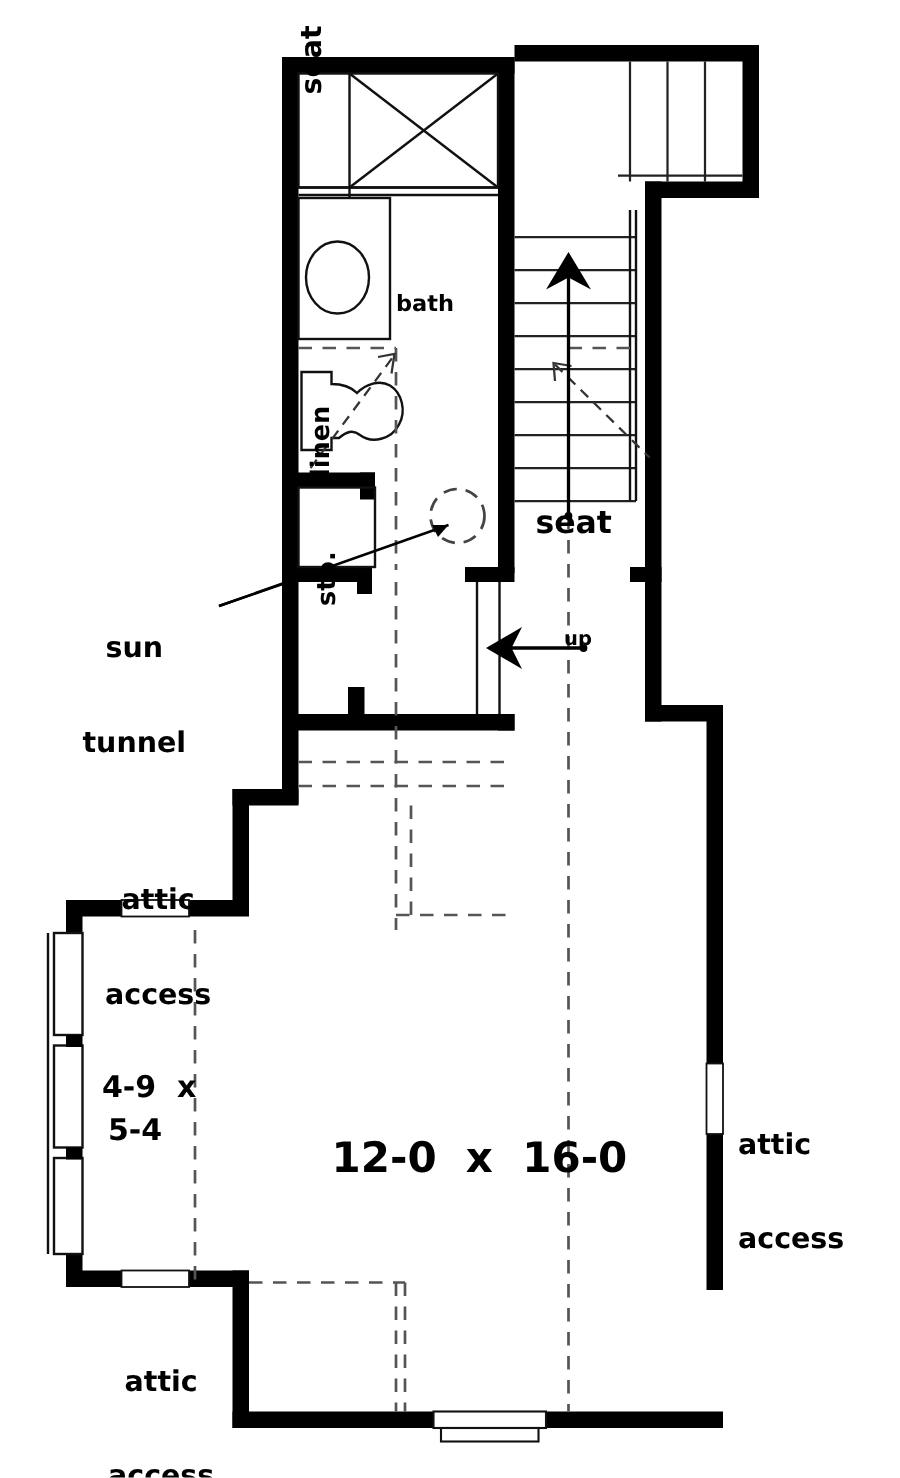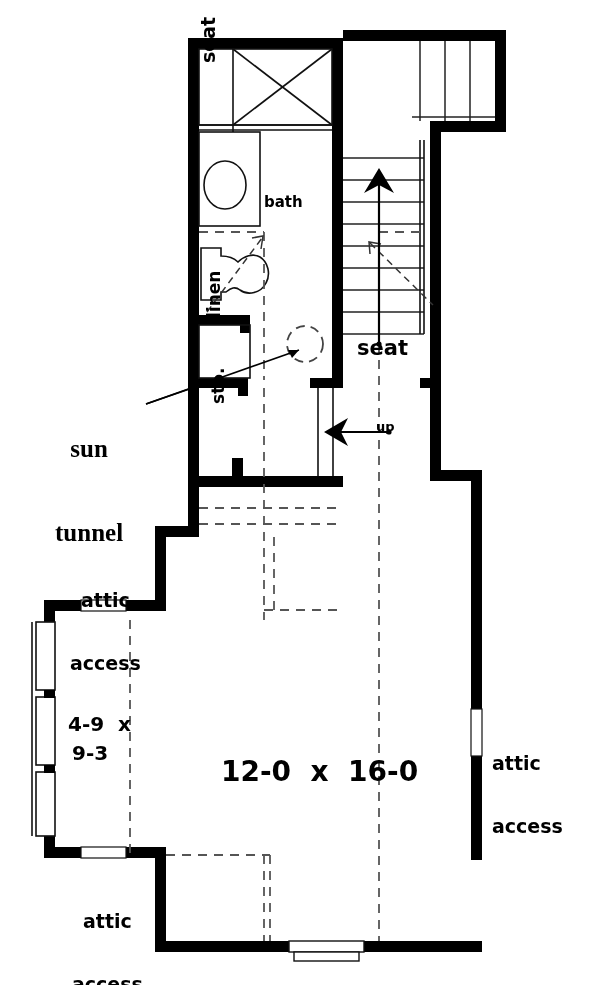--- a/index.html
+++ b/index.html
@@ -44,21 +44,21 @@
     font-size: 19px;
     transform: rotate(-90deg);
     transform-origin: left top;
     
   }
   .t-bath  { left: 264px; top: 194px; font-size: 15px; }
   .t-linen { left: 205px; top: 318px; font-size: 17px; }
   .t-sto   { left: 209px; top: 404px; font-size: 17px; }
   .t-down  { left: 357px; top: 337px; font-size: 21px; }
   .t-up    { left: 376px; top: 420px; font-size: 13px; }
-  .t-suntunnel { left: 55px; top: 379px; font-size: 25px; text-align: center; font-family: Liberation Serif, serif; }
+  .t-suntunnel { left: 55px; top: 379px; font-size: 19px; text-align: center; }
   .t-attic-tl  { left: 70px;  top: 547px; font-size: 19px; text-align: center; }
   .t-attic-bl  { left: 72px;  top: 868px; font-size: 19px; text-align: center; }
   .t-attic-r   { left: 492px; top: 710px; font-size: 19px; text-align: left; }
   .t-bonus  { left: 186px; top: 694px; font-size: 33px; letter-spacing: 1.2px; font-weight: normal; font-family: "DejaVu Sans", sans-serif; }
   .t-bonusdim { left: 221px; top: 756px; font-size: 28px; }
   .t-dim49 { left: 68px; top: 713px; font-size: 20px; text-align: right; }
   .t-dim94 { left: 72px; top: 742px; font-size: 20px; }
 </style>
 </head>
 <body>
@@ -284,15 +284,15 @@
   </div>
 
   <div class="lbl t-attic-r">
     <div>attic</div>
     <div>access</div>
   </div>
 
   <div class="lbl t-bonusdim">12-0  x  16-0</div>
 
   <div class="lbl t-dim49">4-9  x</div>
-  <div class="lbl t-dim94">9-3</div>
+  <div class="lbl t-dim94">5-4</div>
 
 </div>
 
 </body></html>

